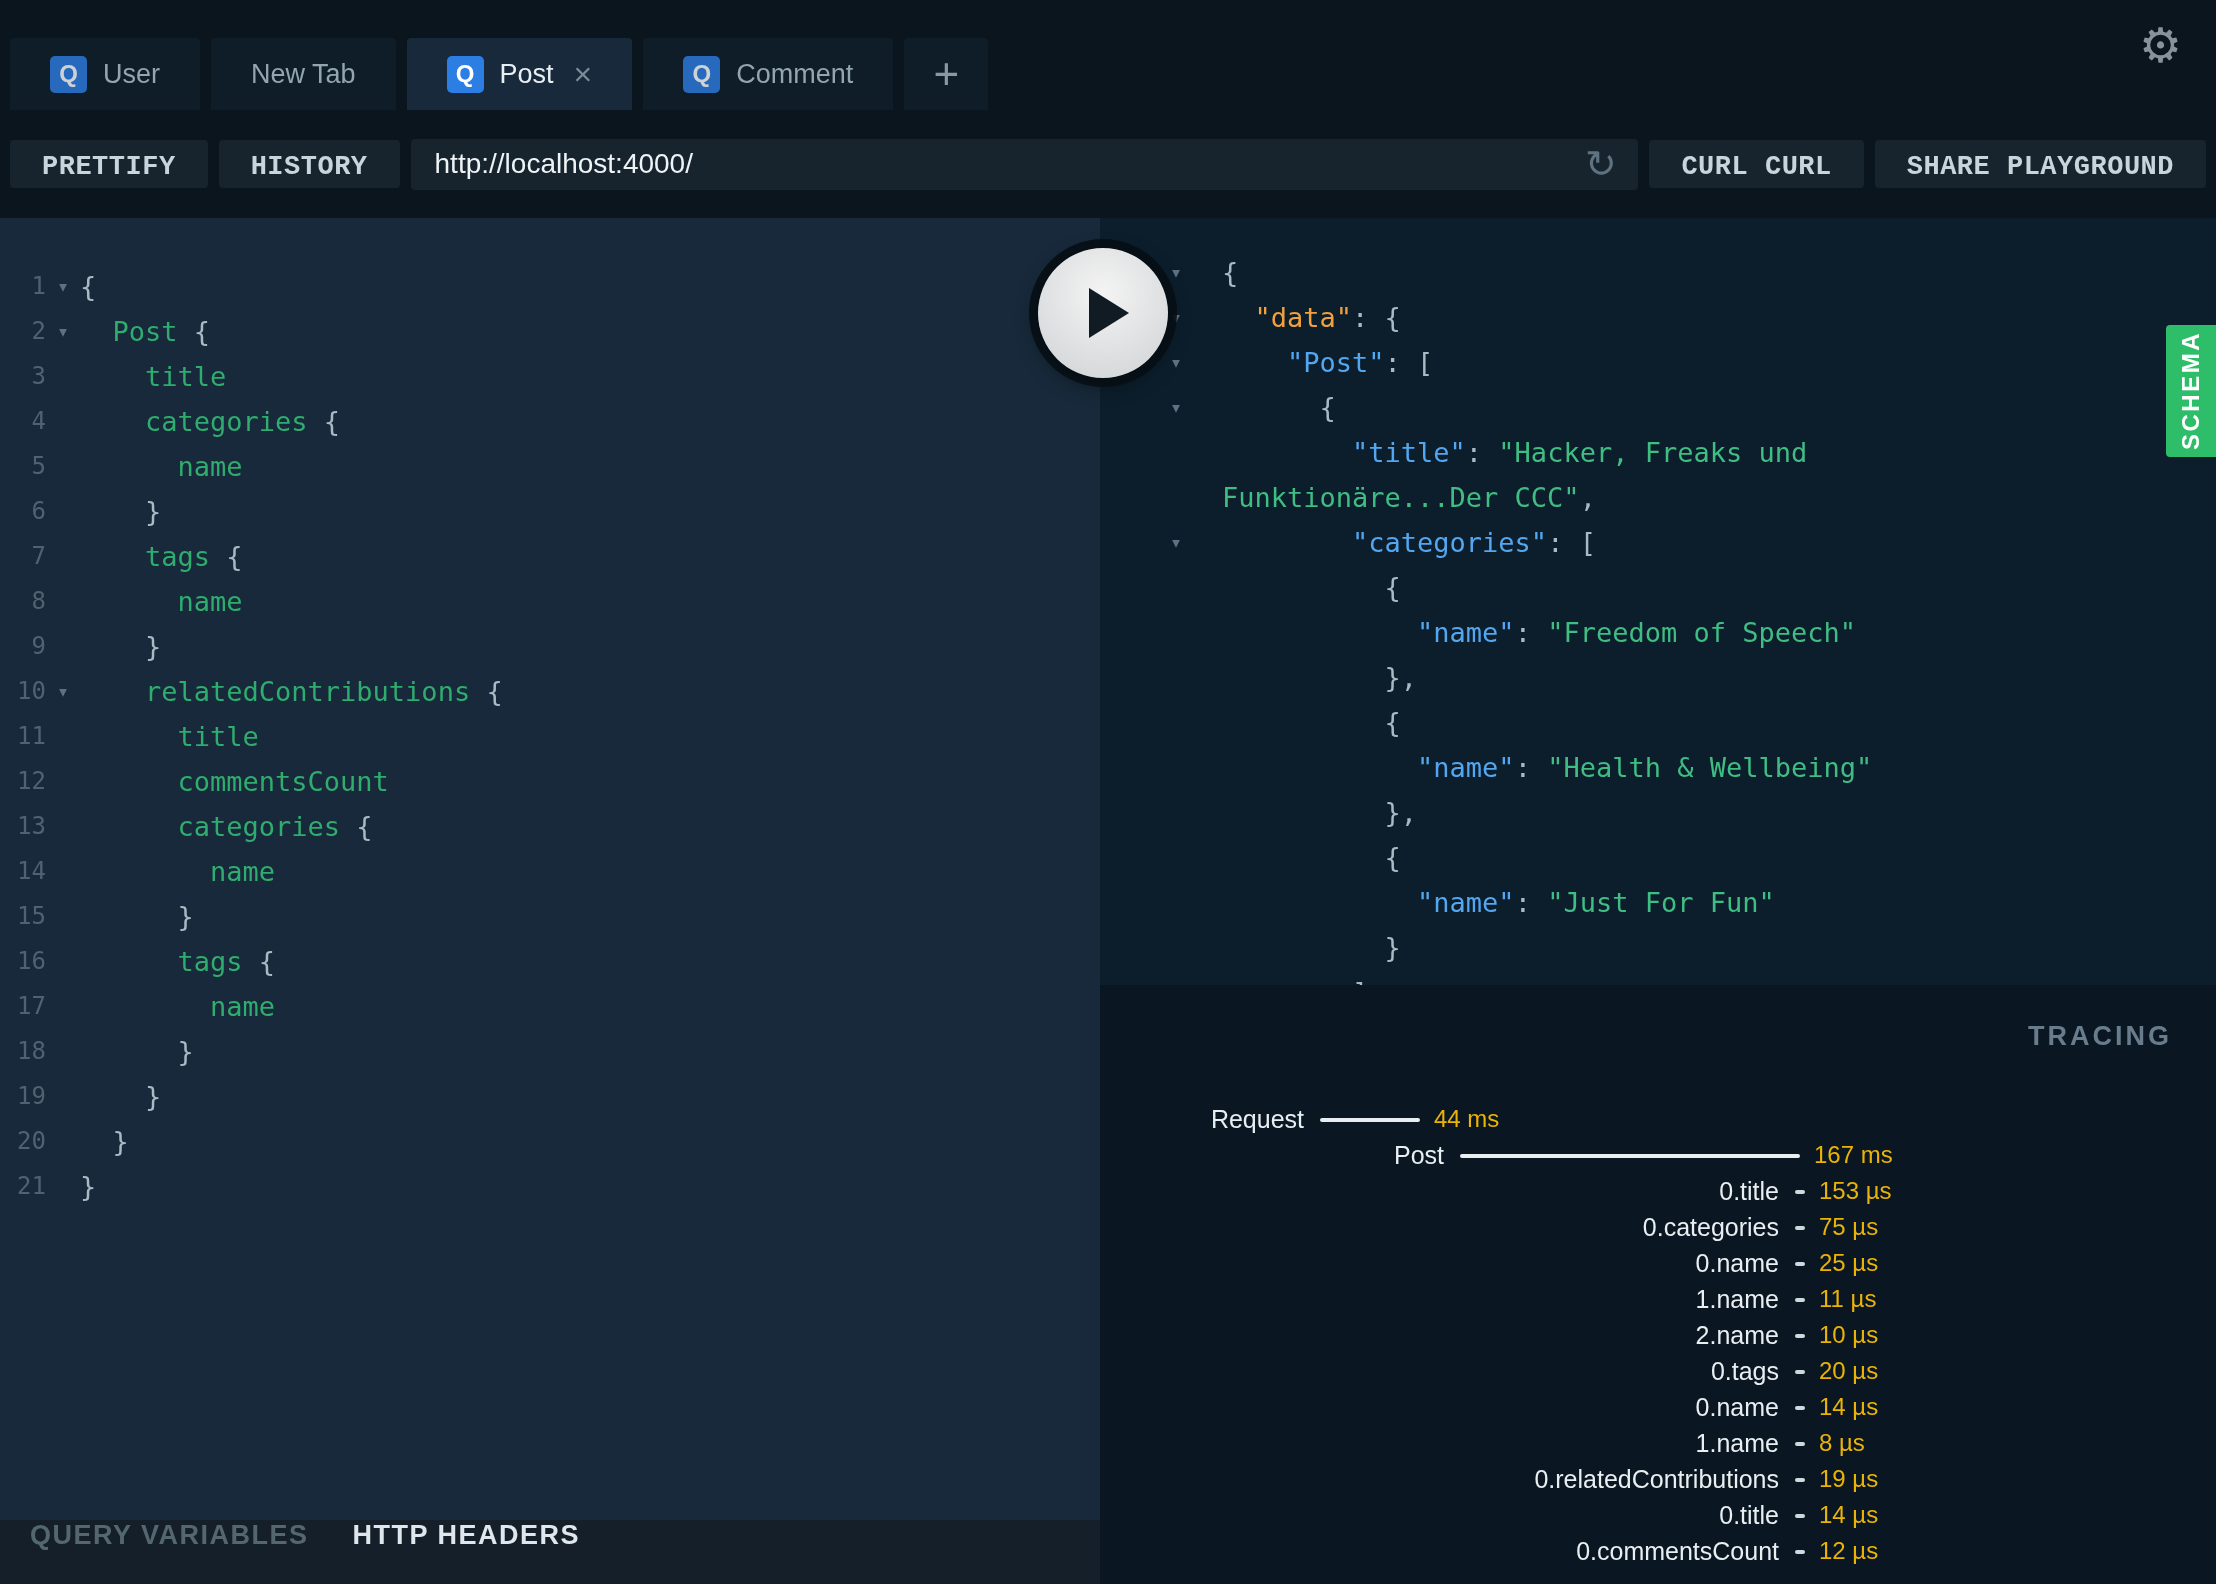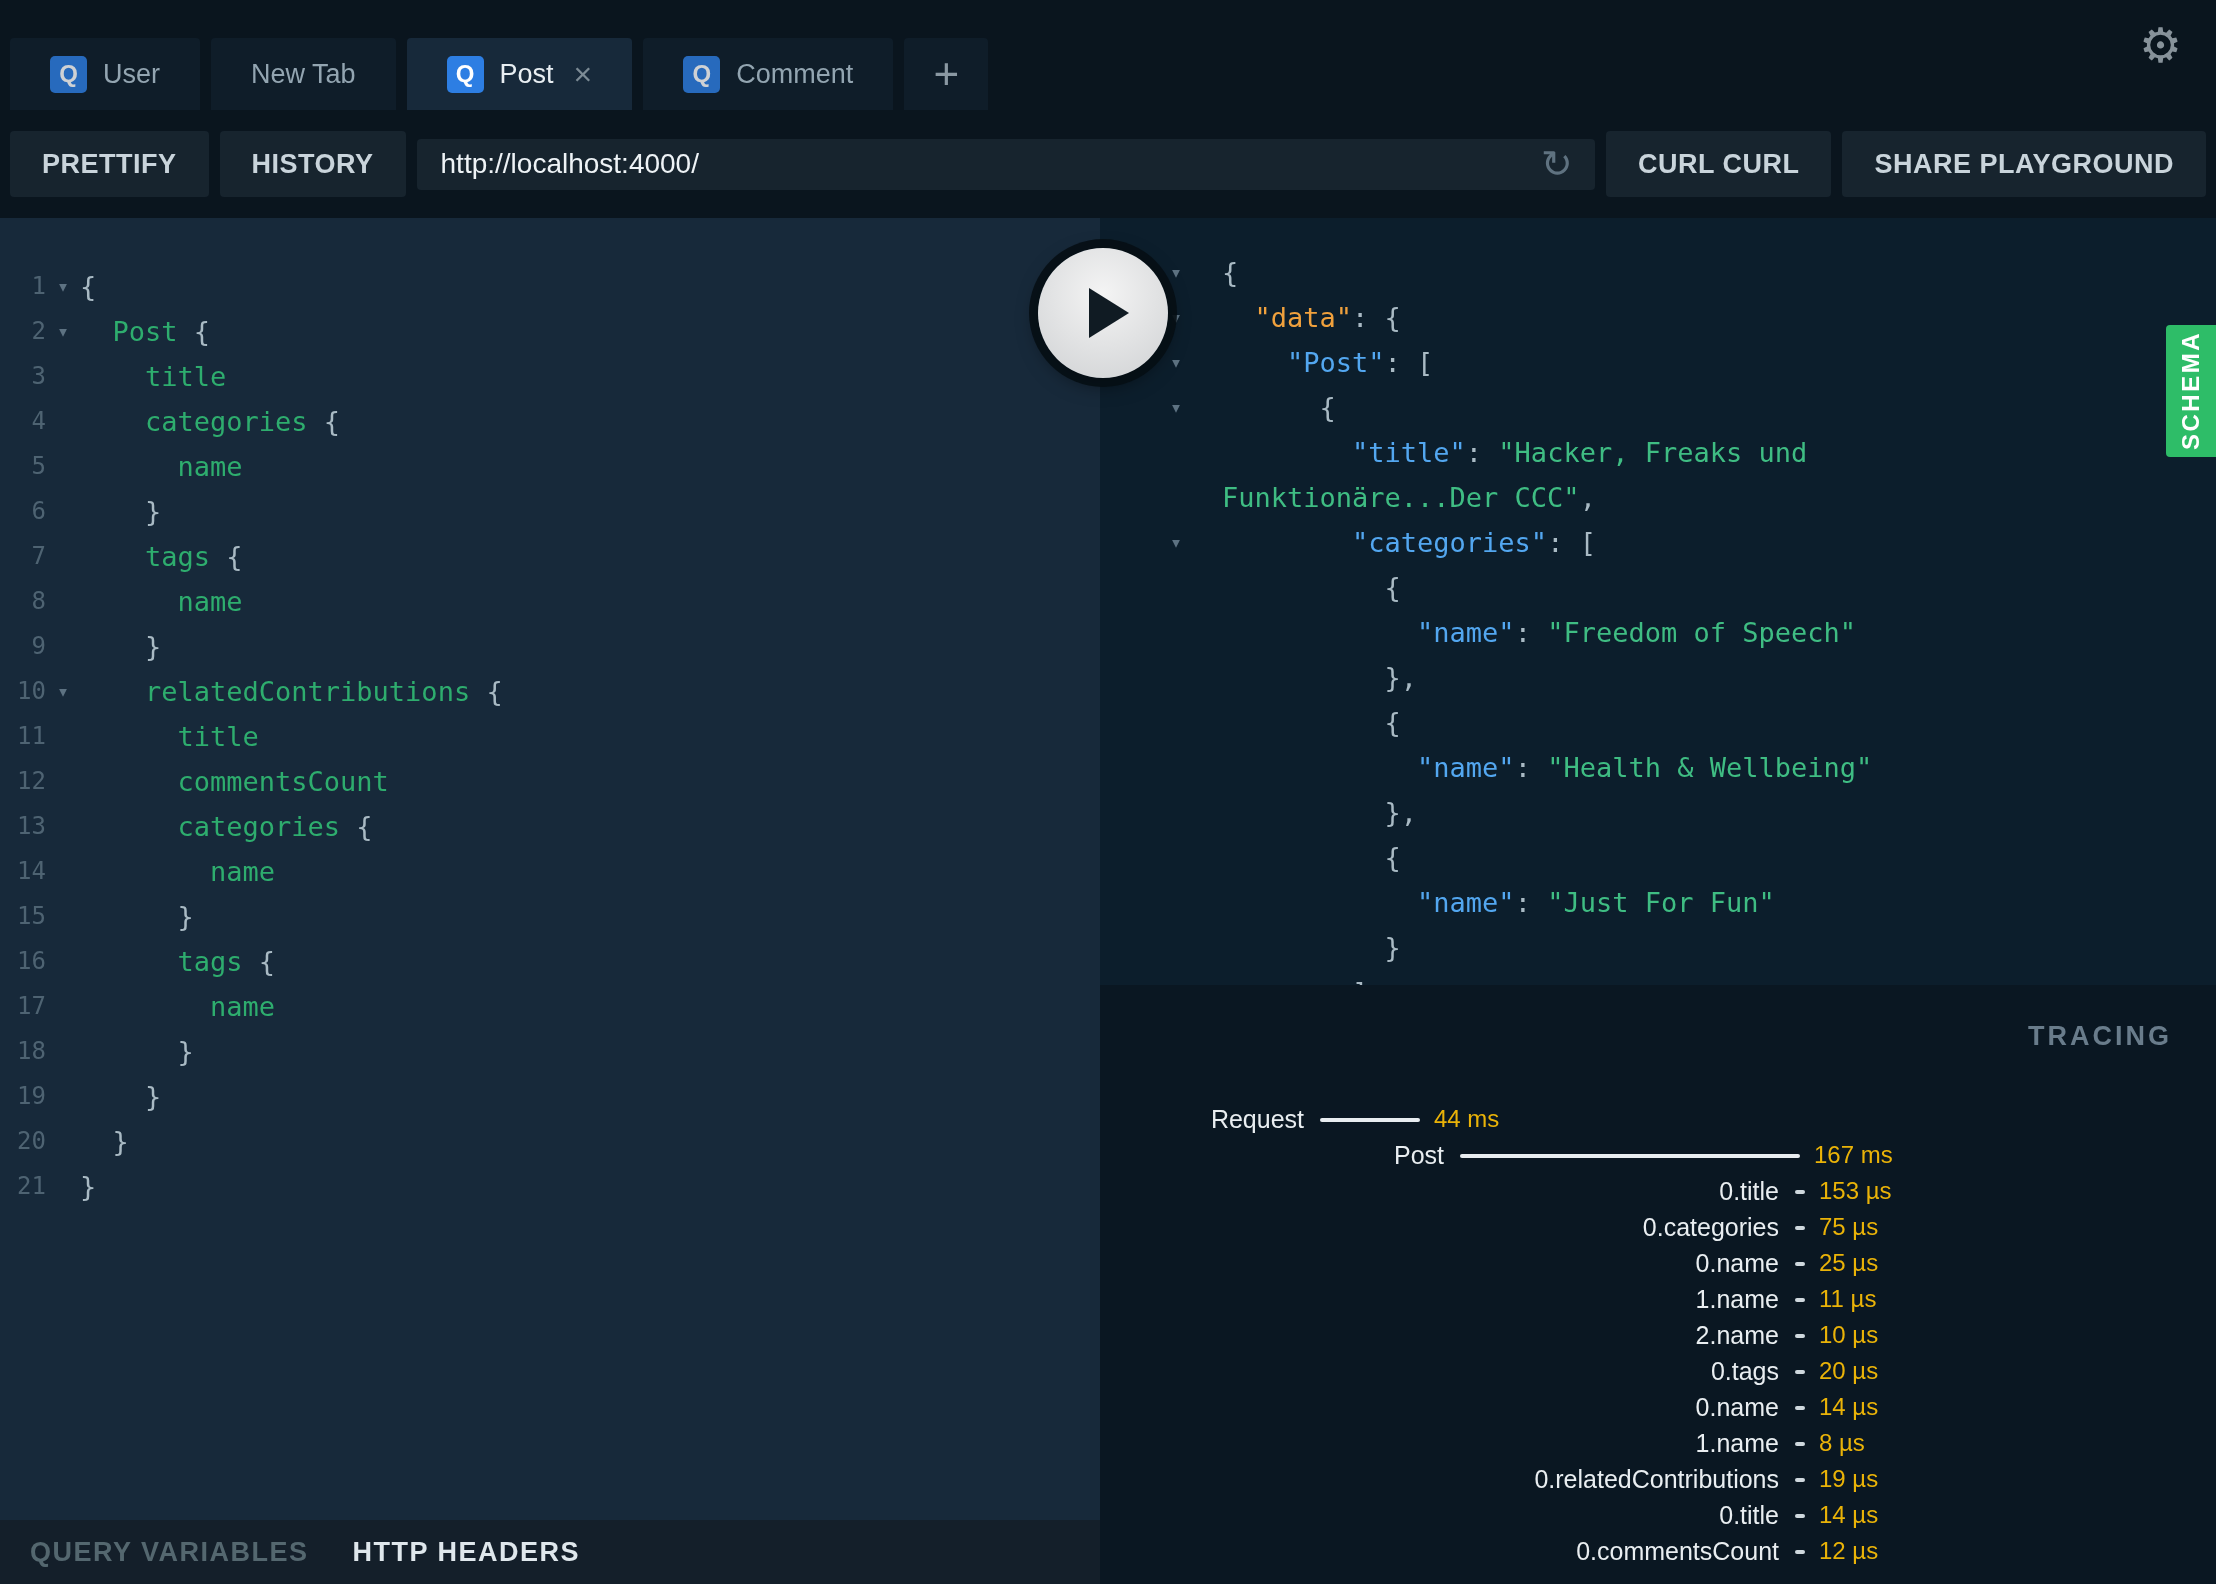--- a/index.html
+++ b/index.html
@@ -23,22 +23,22 @@
   .tab.active .tab-label{ color:#e8eef2; }
   .q-badge{ display:inline-flex; width:37px; height:37px; border-radius:5px; background:var(--badge-blue);
             color:#fff; font-weight:700; font-size:24px; align-items:center; justify-content:center; }
   .tab:not(.active) .q-badge{ opacity:.8; }
   .tab-close{ color:#7c8b95; font-size:32px; margin-left:4px; line-height:1; }
   .tab.plus{ width:84px; padding:0; justify-content:center; font-size:44px; color:#8a98a2; font-weight:300; }
   .gear{ position:absolute; right:34px; top:22px; font-size:48px; color:#87929a; cursor:pointer; line-height:1; }
 
   
   .toolbar{ display:flex; align-items:center; height:108px; padding:0 10px; gap:11px; background:var(--bg-top); }
-  .tbtn{ height:66px; padding:12px 32px; border:none; border-radius:4px; background:var(--btn-bg);
-         color:#c9d4db; font-family:Liberation Sans, sans-serif; font-size:27px; font-weight:600; letter-spacing:.5px;
+  .tbtn{ height:48px; padding:12px 32px; border:none; border-radius:4px; background:var(--btn-bg);
+         color:#c9d4db; font-family:Liberation Mono, monospace; font-size:27px; font-weight:600; letter-spacing:.5px;
          cursor:pointer; white-space:nowrap; }
   .urlwrap{ position:relative; flex:1; height:51px; }
   .url{ width:100%; height:100%; background:var(--btn-bg); border:none; border-radius:4px;
         color:#eef3f6; font-size:28px; padding:0 76px 0 24px; font-family:inherit; outline:none; }
   .reload{ position:absolute; right:22px; top:50%; transform:translateY(-50%) scaleX(-1);
            font-size:38px; color:#5f7280; cursor:pointer; line-height:1; }
 
   
   .main{ display:flex; height:1366px; }
   .left{ width:1100px; display:flex; flex-direction:column; background:var(--editor-bg); }
@@ -46,22 +46,22 @@
   .ed-line{ display:flex; height:45px; line-height:45px; }
   .ln{ width:46px; flex:none; text-align:right; color:#4e6372; font-size:24px; font-family:"DejaVu Sans Mono",monospace; }
   .fold{ width:34px; flex:none; text-align:center; color:#5d7282; font-size:20px; }
   .code{ white-space:pre; }
   .tk-f{ color:var(--field-green); }
   .tk-p{ color:#a9bac4; }
   .tk-k{ color:var(--key-blue); }
   .tk-d{ color:var(--data-orange); }
   .tk-s{ color:var(--string-green); }
 
-  .footer{ height:64px; background:var(--footer-bg); display:flex; align-items:center; gap:44px;
-           padding:15px 30px; font-size:27px; font-weight:700; letter-spacing:1.5px; }
+  .footer{ height:64px; background:var(--footer-bg); display:flex; align-items:flex-start; gap:44px;
+           padding:0 30px; font-size:27px; font-weight:700; letter-spacing:1.5px; }
   .qv{ color:#54676f; cursor:pointer; }
   .hh{ color:#dfe7ec; cursor:pointer; }
 
   .right{ flex:1; display:flex; flex-direction:column; position:relative; }
   .response{ height:767px; background:var(--response-bg); padding:32px 0 0 70px;
              font-family:"DejaVu Sans Mono",monospace; font-size:27px; overflow:hidden; }
   .res-line{ display:flex; height:45px; line-height:45px; }
   .rfold{ width:52px; flex:none; color:#5d7282; font-size:20px; }
 
   

